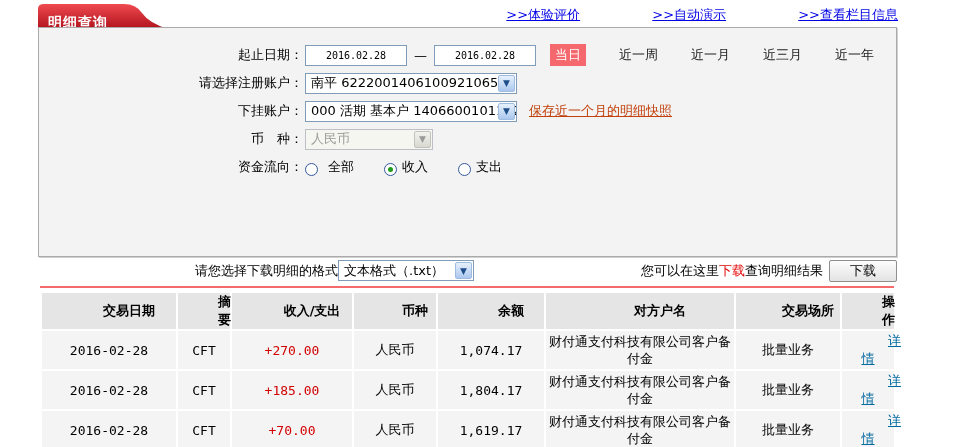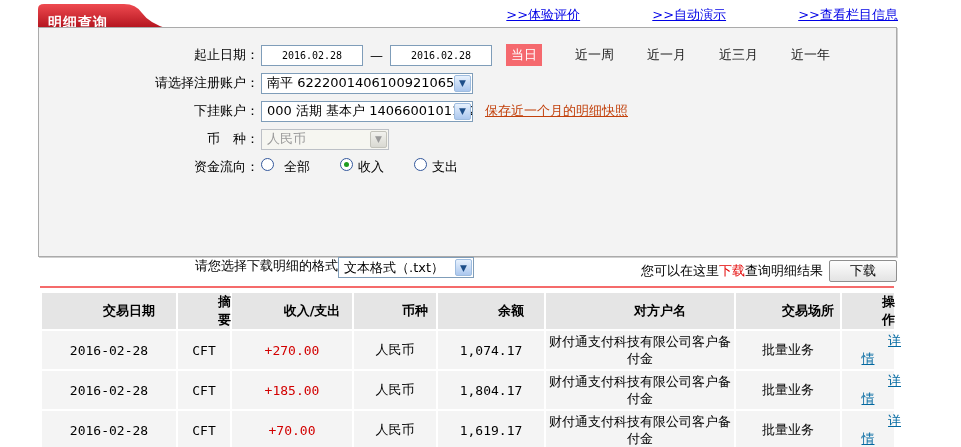--- a/index.html
+++ b/index.html
@@ -12,21 +12,21 @@
   .tab { position:absolute; left:38px; bottom:-1px; width:130px; height:27px; }
   .tab svg { position:absolute; left:0; bottom:0; }
   .tab .tab-label { position:absolute; left:10px; top:12px; color:#fff; font-weight:bold;
                     font-size:14px; letter-spacing:1px; white-space:nowrap; }
   .top-links { position:absolute; top:6px; left:0; width:898px; text-align:right; }
   .top-link { color:#0000e6; text-decoration:underline; cursor:pointer; margin-left:68px; white-space:nowrap; }
 
   
   .panel { position:absolute; left:38px; top:27px; width:859px; height:230px;
            background:#f3f3f3; border:1px solid #aaa; box-shadow:1px 1px 0 #cfcfcf;
-           padding-top:15px; }
+           padding-top:15px;padding-left:44px; }
   .frow { display:flex; align-items:center; height:24px; margin-bottom:4px; }
   .flabel { width:220px; text-align:right; white-space:nowrap; }
   .fcontent { display:flex; align-items:center; margin-left:2px; }
 
   .date-input { width:102px; height:21px; border:1px solid #7f9db9; background:#fff;
                 text-align:center; font-size:10px; padding:0; }
   .date-dash { margin:0 7px; }
 
   .quickbar { display:flex; align-items:center; margin-left:14px; }
   .quick-active { background:#f5696e; color:#fff; padding:2px 5px; cursor:pointer; }
@@ -40,37 +40,37 @@
                 color:#1d4e89; font-size:9px; font-weight:bold; }
   .sel-reg { width:212px; }
   .sel-sub { width:212px; }
   .sel-cur { width:128px; border-color:#bcc0c6; background:#f6f6f1; color:#9a9a9a; }
   .sel-cur .arrow { background:linear-gradient(#f2f2ee,#d9d9d2); border-color:#c3c3bb; color:#9a9a9a; }
   .sel-fmt { width:136px; }
 
   .snapshot-link { margin-left:12px; color:#c2410c; text-decoration:underline; cursor:pointer; }
 
   .radio-group { display:flex; align-items:center; }
-  .radio-item { display:flex; align-items:flex-start; margin-right:30px; cursor:pointer; }
+  .radio-item { display:flex; align-items:flex-end; margin-right:30px; cursor:pointer; }
   .radio-circle { width:13px; height:13px; border-radius:50%; border:1px solid #33589c;
                   background:#fff; display:inline-flex; align-items:center; justify-content:center;
                   margin-right:5px; }
   .radio-item.checked .radio-circle::after { content:""; width:5px; height:5px; border-radius:50%;
                   background:#1f9c1f; }
   .radio-item:nth-child(1) .radio-circle { margin-right:10px; }
 
   .query-row { display:flex; justify-content:center; margin-top:13px; }
   .query-btn { width:78px; height:31px; border:1px solid #2f7fb5; border-radius:5px;
                background:linear-gradient(#eef6d0 0%, #bfe6f2 35%, #7cc4e8 75%, #57b0dd 100%);
                font-size:14px; font-weight:bold; letter-spacing:6px; padding-left:6px;
                color:#111; cursor:pointer; box-shadow:0 0 0 1px #cfe6f4 inset; }
 
   
   .dl-row { position:absolute; left:38px; top:257px; width:859px; height:27px;
-            display:flex; }
+            display:flex; align-items:center; }
   .dl-fmt-label { margin-left:157px; }
   .dl-right { margin-left:auto; display:flex; align-items:center; }
   .dl-red { color:#e30000; }
   .dl-btn { width:68px; height:22px; margin-left:6px; border:1px solid #8e8e8e; border-radius:2px;
             background:linear-gradient(#fdfdfd,#e3e3e3); font-size:13px; cursor:pointer; }
 
   
   .results { position:absolute; left:40px; top:286px; width:854px; }
   .redline { height:2px; background:#f56b6b; margin-bottom:3px; }
   table.grid { width:854px; border-collapse:separate; border-spacing:2px; table-layout:fixed; }

